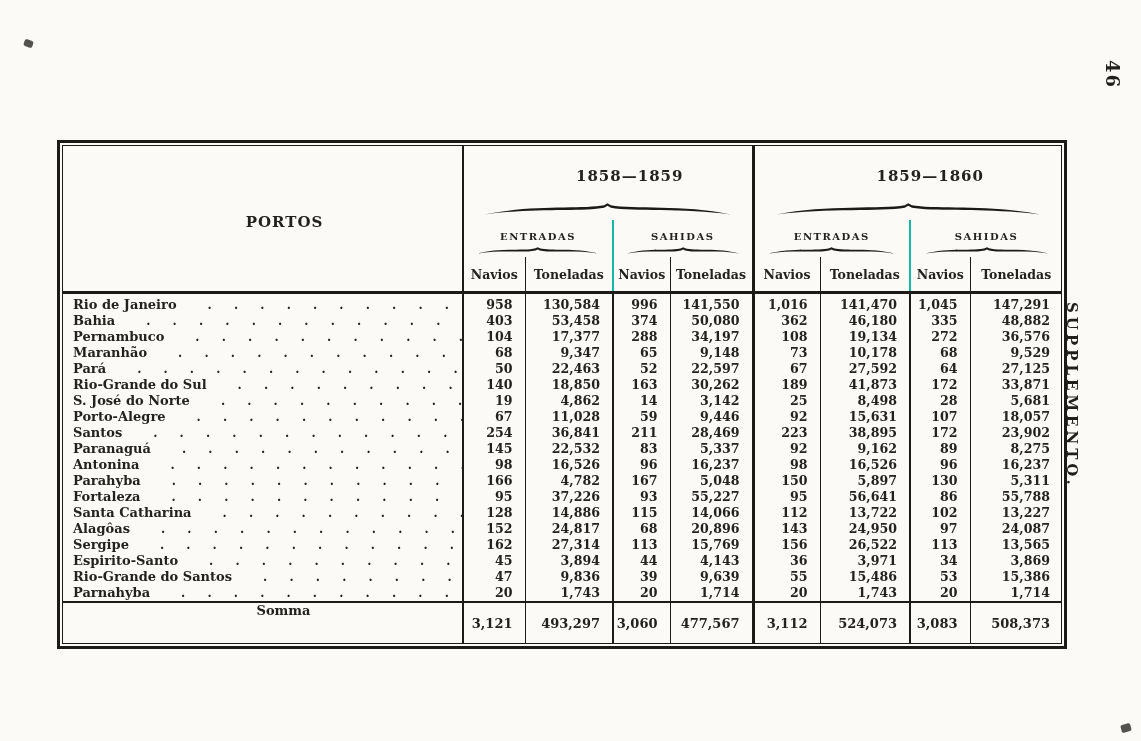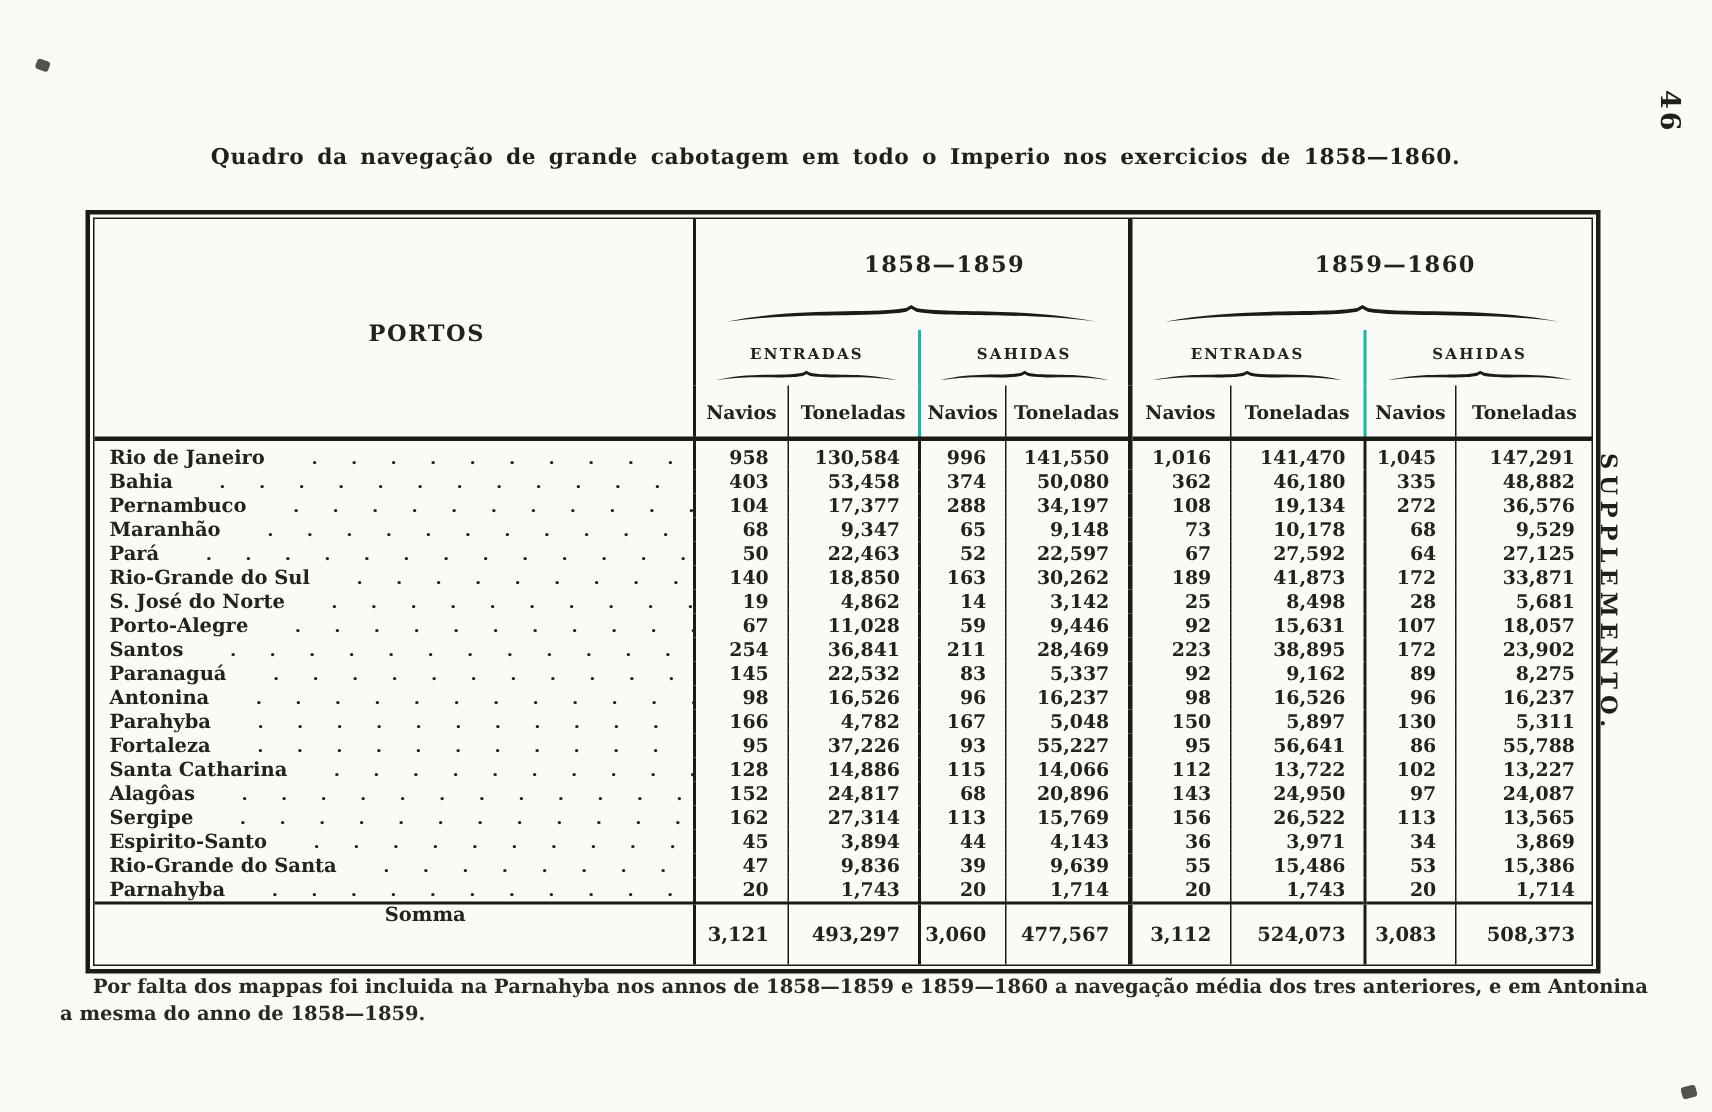--- a/index.html
+++ b/index.html
@@ -94,21 +94,20 @@
 <body>
 
 <div class="page">
 
   <div class="speck s1"></div>
   <div class="speck s2"></div>
 
   <div class="page-number">46</div>
   <div class="side-label">SUPPLEMENTO.</div>
 
-  <div class="title">Quadro da navegação de grande cabotagem em todo o Imperio nos exercicios de 1858—1860.</div>
 
   <div class="table-frame">
     <div class="table-inner">
       <table>
         <colgroup>
           <col class="c-portos">
             <col class="c-nav1">
             <col class="c-ton1">
             <col class="c-nav2">
             <col class="c-ton2">
@@ -408,21 +407,21 @@
               <td class="num">3,894</td>
               <td class="num">44</td>
               <td class="num">4,143</td>
               <td class="num">36</td>
               <td class="num">3,971</td>
               <td class="num">34</td>
               <td class="num">3,869</td>
             </tr>
             <tr>
               <td class="port-cell">
-                <span class="pname">Rio-Grande do Santa</span>
+                <span class="pname">Rio-Grande do Santos</span>
                 <span class="leader">. . . . . . . . . . . . . . . . . . . . . . . . . . . . . . . . . . . . . . . . . . . . . . . . . . . . . . . . . . . .</span>
               </td>
               <td class="num">47</td>
               <td class="num">9,836</td>
               <td class="num">39</td>
               <td class="num">9,639</td>
               <td class="num">55</td>
               <td class="num">15,486</td>
               <td class="num">53</td>
               <td class="num">15,386</td>
@@ -455,15 +454,14 @@
             <td class="num">3,112</td>
             <td class="num">524,073</td>
             <td class="num">3,083</td>
             <td class="num">508,373</td>
           </tr>
         </tfoot>
       </table>
     </div>
   </div>
 
-  <p class="footnote">Por falta dos mappas foi incluida na Parnahyba nos annos de 1858—1859 e 1859—1860 a navegação média dos tres anteriores, e em Antonina a mesma do anno de 1858—1859.</p>
 
 </div>
 
 </body></html>

